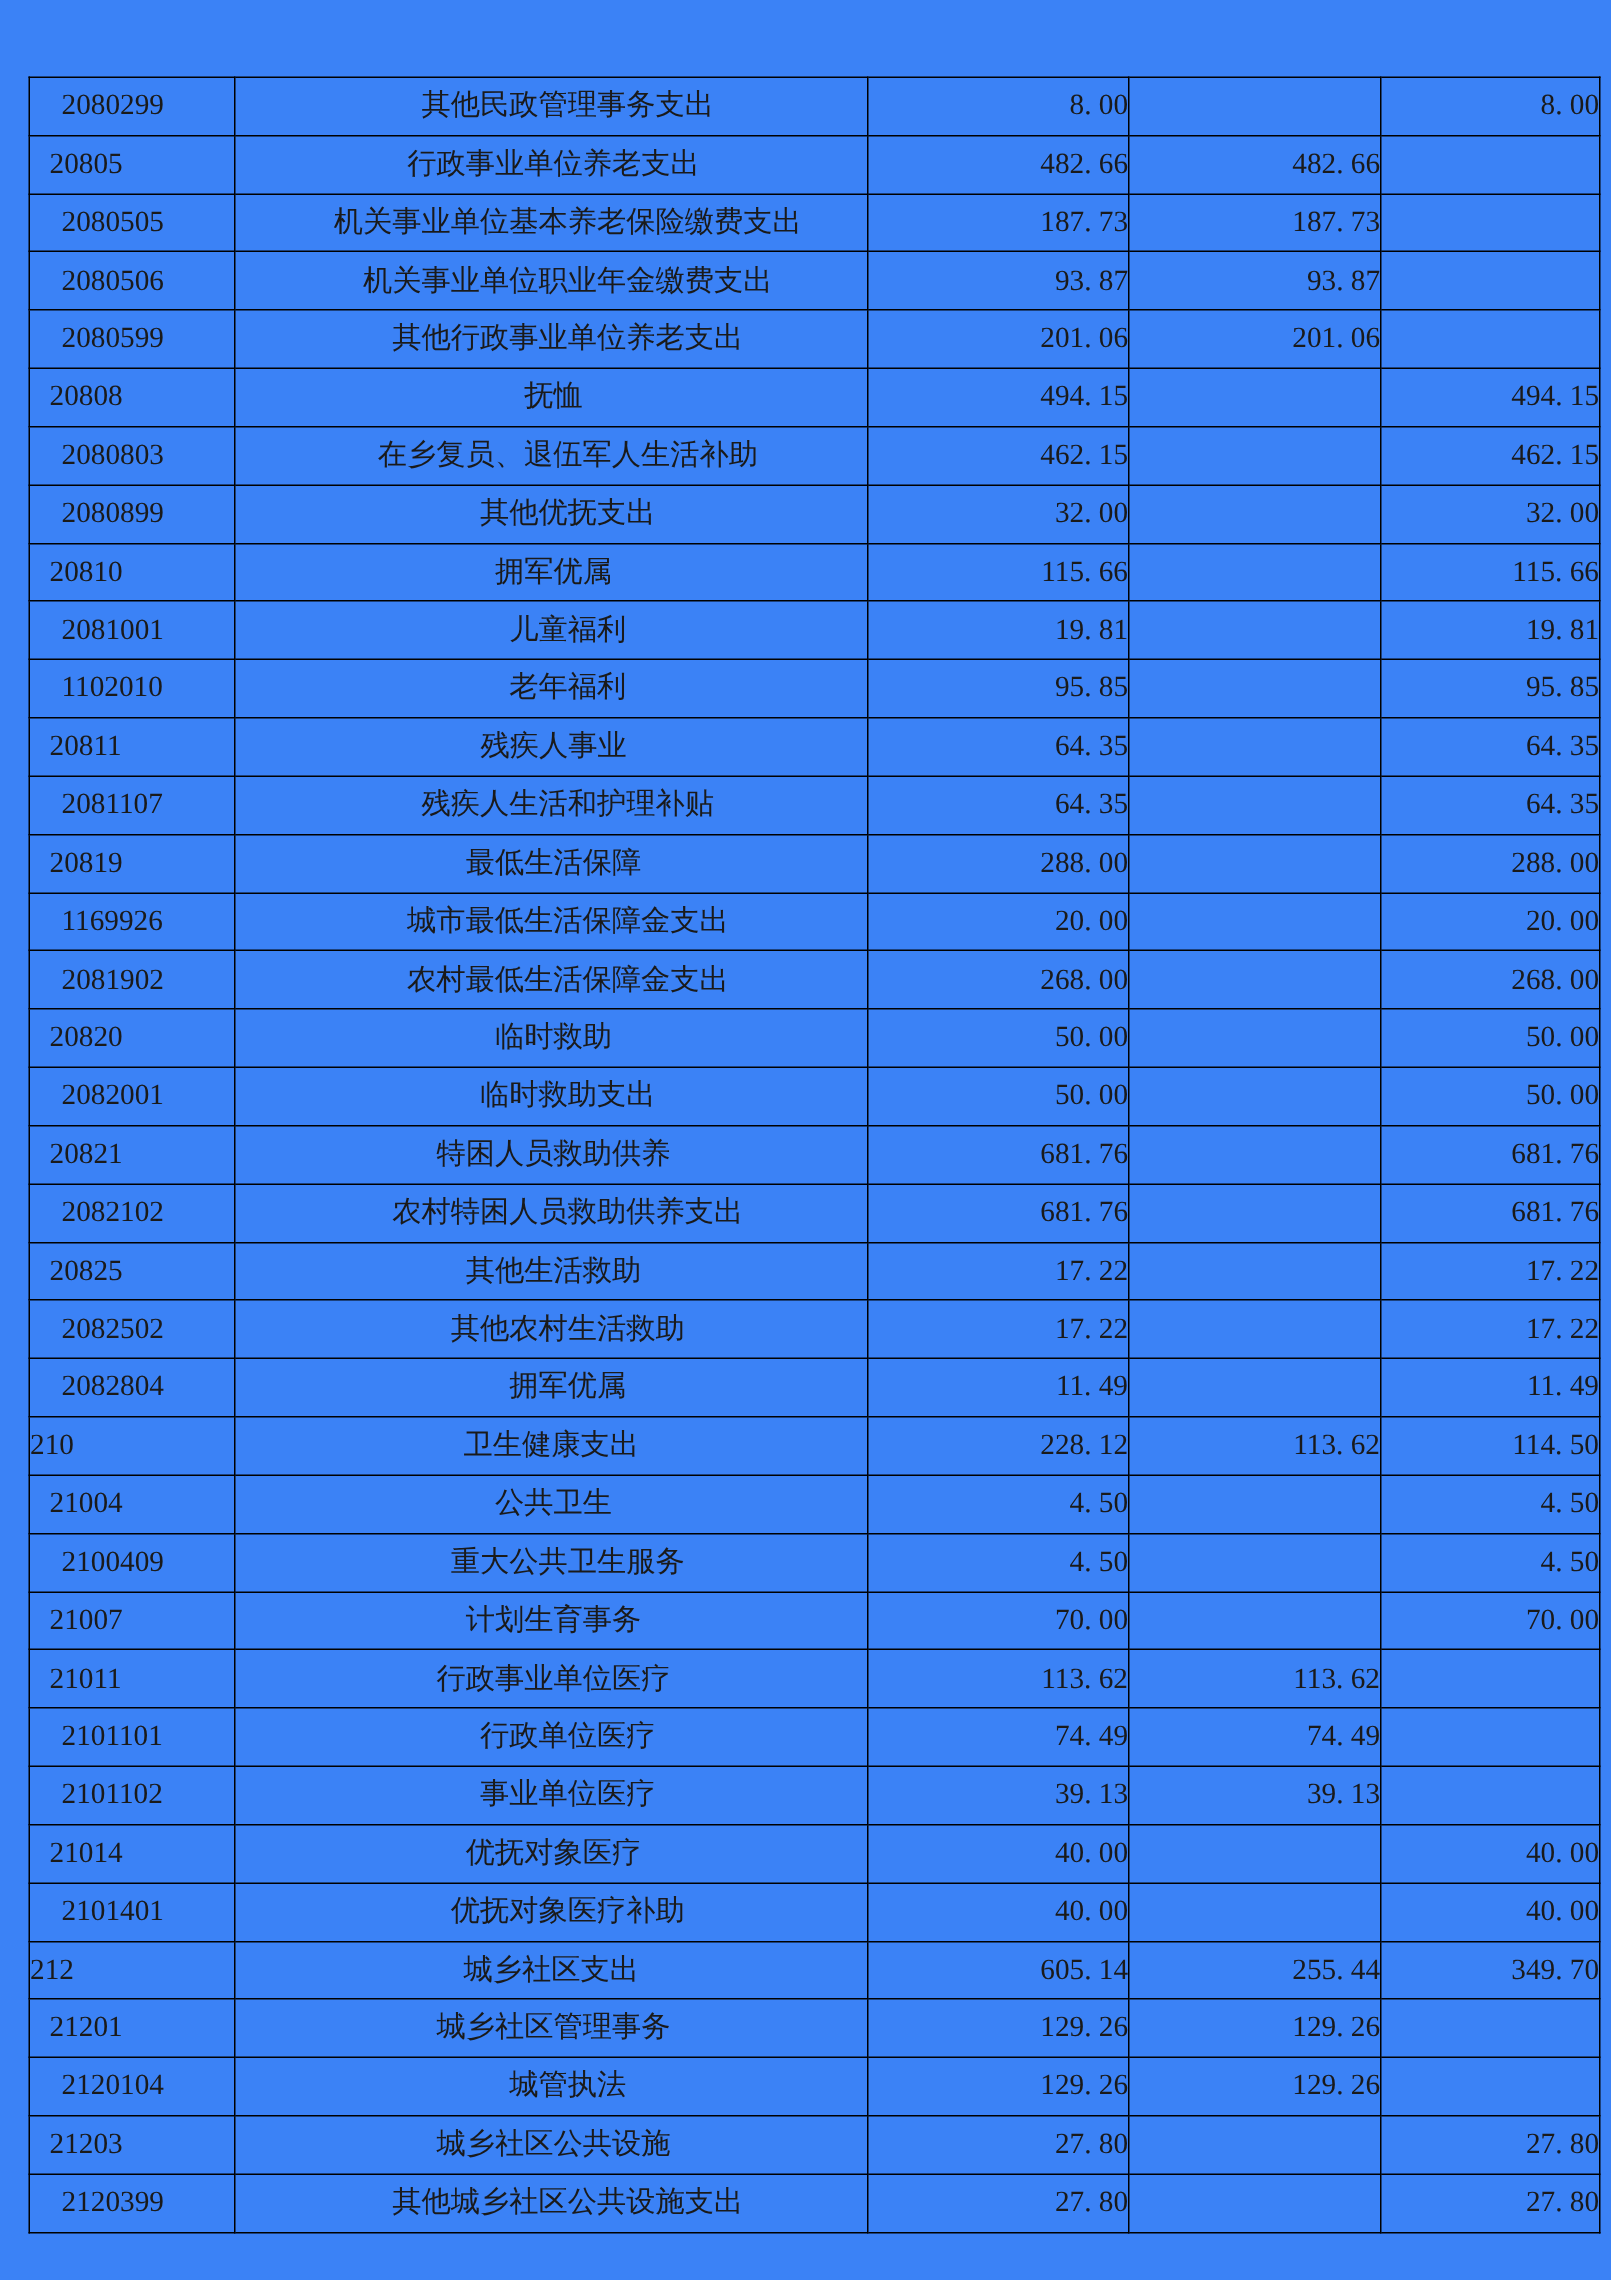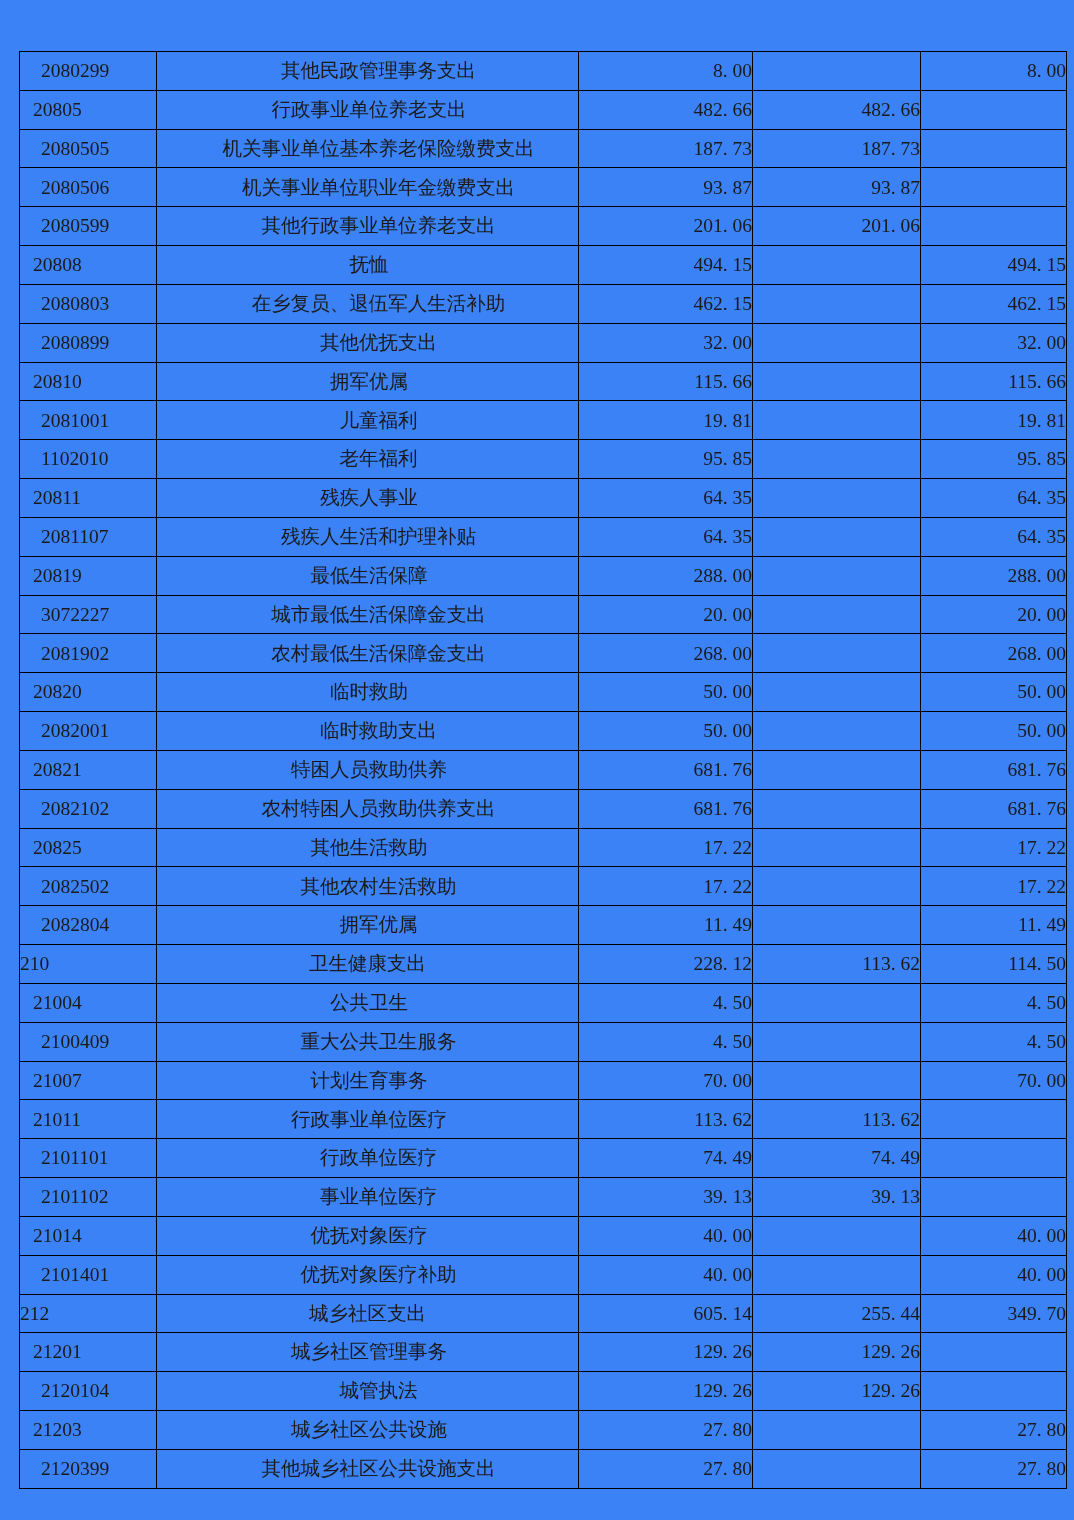--- a/index.html
+++ b/index.html
@@ -161,21 +161,21 @@
             <td class="amt-cell">64. 35</td>
           </tr>
           <tr class="lvl1">
             <td class="code-cell">20819</td>
             <td class="name-cell">最低生活保障</td>
             <td class="amt-cell">288. 00</td>
             <td class="amt-cell"></td>
             <td class="amt-cell">288. 00</td>
           </tr>
           <tr class="lvl2">
-            <td class="code-cell">3072227</td>
+            <td class="code-cell">1169926</td>
             <td class="name-cell">城市最低生活保障金支出</td>
             <td class="amt-cell">20. 00</td>
             <td class="amt-cell"></td>
             <td class="amt-cell">20. 00</td>
           </tr>
           <tr class="lvl2">
             <td class="code-cell">2081902</td>
             <td class="name-cell">农村最低生活保障金支出</td>
             <td class="amt-cell">268. 00</td>
             <td class="amt-cell"></td>

